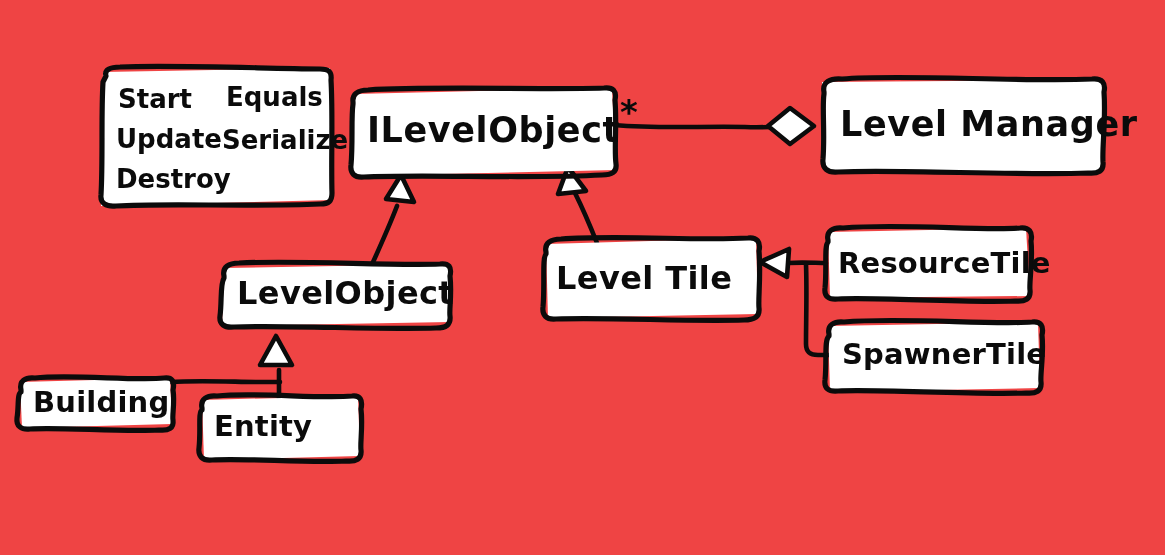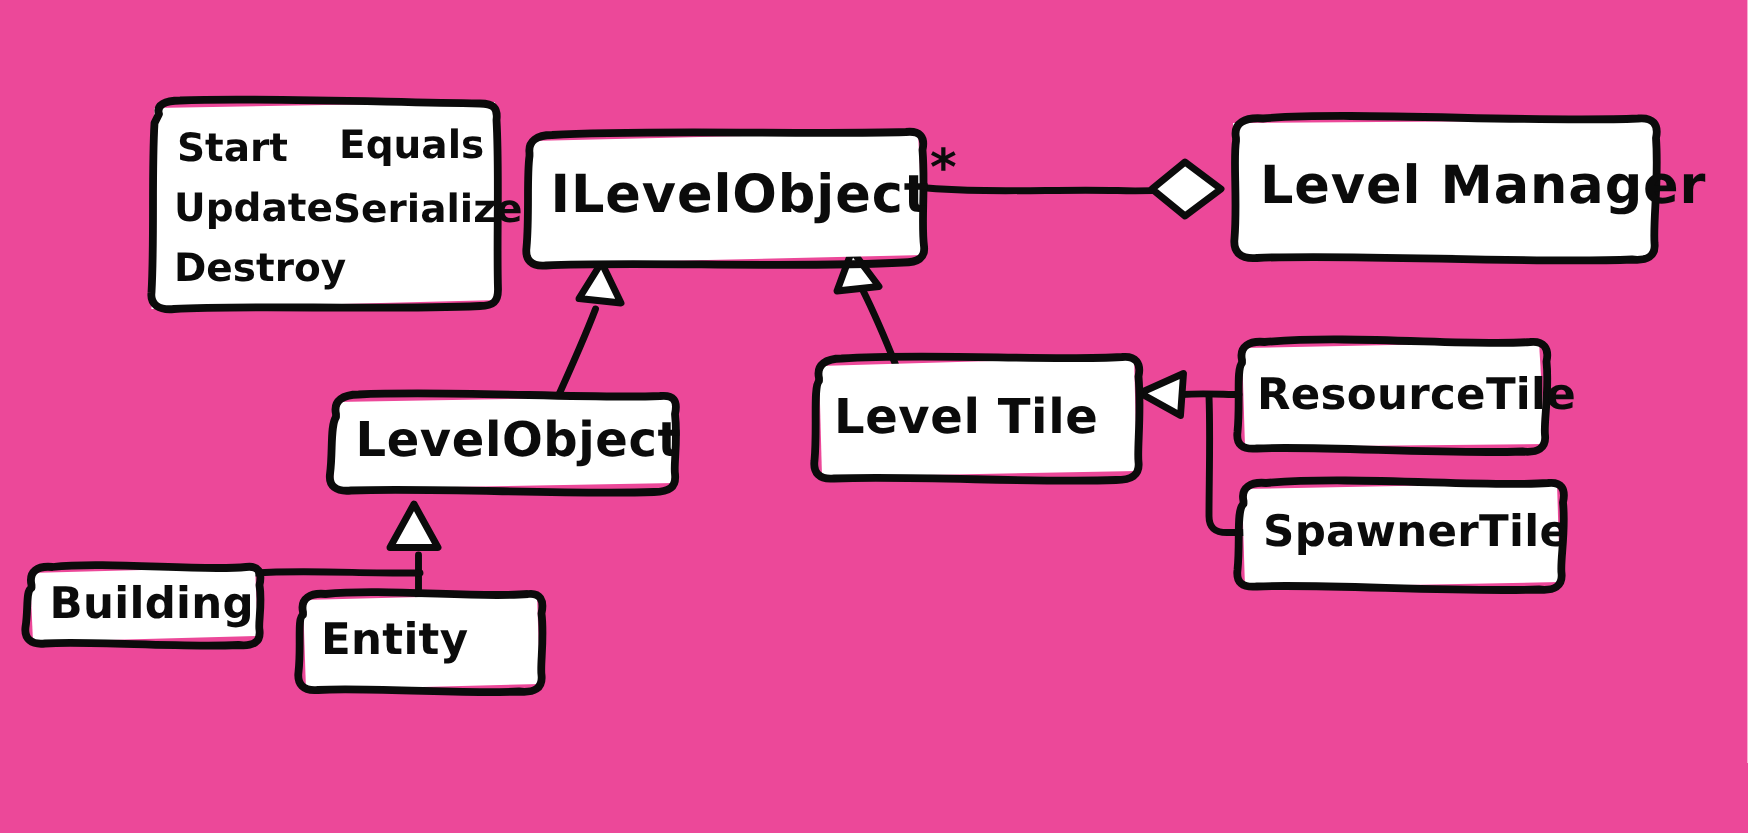--- a/index.html
+++ b/index.html
@@ -7,21 +7,21 @@
     padding: 0;
     background: #ffffff;
   }
   body {
     font-family: "DejaVu Sans", sans-serif;
   }
   #canvas {
     position: relative;
     width: 1165px;
     height: 555px;
-    background: #ec4899;
+    background: #ef4444;
     overflow: hidden;
   }
   #diagram {
     position: absolute;
     left: 0;
     top: 0;
     width: 1165px;
     height: 555px;
   }
   .sketch-stroke {

